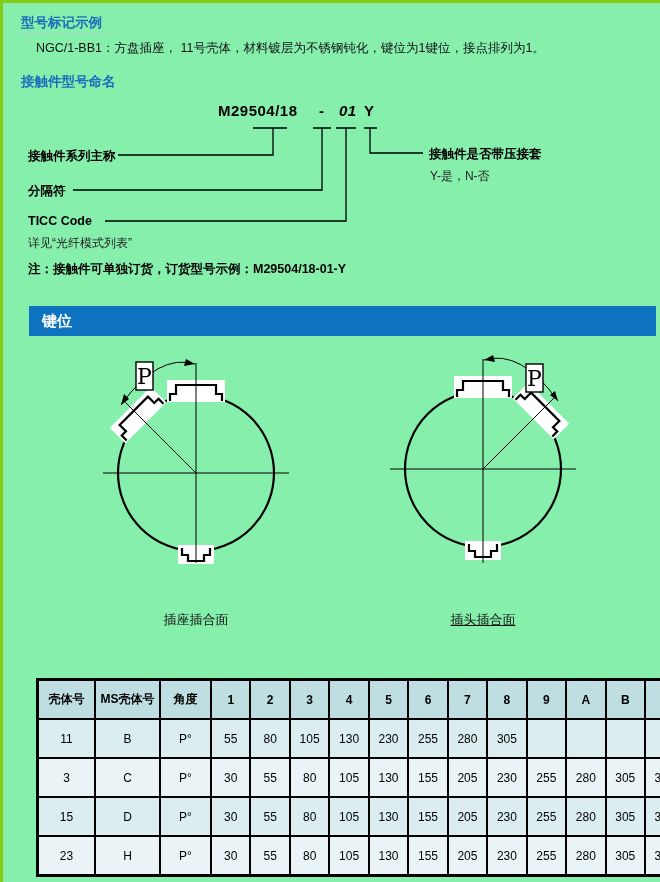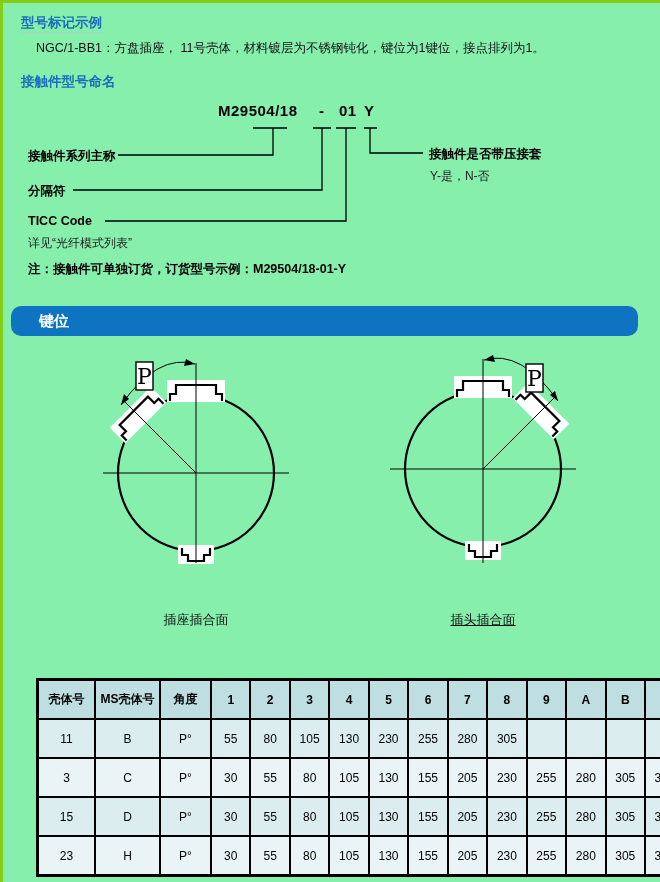--- a/index.html
+++ b/index.html
@@ -11,23 +11,23 @@
   .h-blue{
     position:absolute;margin:0;font-size:13.5px;font-weight:bold;color:var(--heading-blue);
   }
   .h-underline{border-bottom:1px dashed #b9c6d6;padding-bottom:2px;}
   .body-text{position:absolute;margin:0;font-size:12.5px;color:#111;}
   .model-token{position:absolute;top:99px;font-weight:bold;font-size:15px;letter-spacing:.5px;}
   .callout-label{position:absolute;margin:0;font-size:12.5px;font-weight:bold;}
   .callout-note{position:absolute;margin:0;font-size:12px;font-weight:normal;color:#222;text-align:right;}
   .note-line{position:absolute;margin:0;font-size:12.5px;font-weight:bold;}
   .banner{
-    position:absolute;left:8px;top:303px;width:627px;height:30px;
+    position:absolute;left:26px;top:303px;width:627px;height:30px;
     background:var(--banner-blue);color:#fff;font-size:15px;font-weight:bold;
-    line-height:30px;padding-left:28px;box-sizing:border-box;border-radius:10px;
+    line-height:30px;padding-left:13px;box-sizing:border-box;
   }
   .diagram{position:absolute;width:280px;height:270px;}
   .caption{position:absolute;top:608px;width:110px;text-align:center;font-size:13px;color:#111;margin:0;}
   table.keying{
     position:absolute;left:33px;top:675px;width:650px;border-collapse:collapse;
     table-layout:fixed;border:3px solid var(--table-border);
     font-size:12px;text-align:center;
   }
   table.keying th,table.keying td{
     border:2px solid var(--table-border);padding:0;height:37px;overflow:hidden;
@@ -45,21 +45,21 @@
 
 <div class="page">
 
   <h1 class="h-blue" style="left:18px;top:11px;"><span class="h-underline">型号标记示例</span></h1>
   <p class="body-text" style="left:33px;top:37px;">NGC/1-BB1：方盘插座， 11号壳体，材料镀层为不锈钢钝化，键位为1键位，接点排列为1。</p>
 
   <h2 class="h-blue" style="left:18px;top:70px;">接触件型号命名</h2>
 
   <span class="model-token" style="left:215px;">M29504/18</span>
   <span class="model-token" style="left:316px;">-</span>
-  <span class="model-token" style="left:336px;">01</span>
+  <span class="model-token" style="left:336px;font-style:italic;">01</span>
   <span class="model-token" style="left:361px;">Y</span>
 
   <svg style="position:absolute;left:0;top:115px;" width="660" height="150" viewBox="0 0 660 150">
     <path d="M250,10 H284 M270,10 V37 H115" fill="none" stroke="#000" stroke-width="1.3"></path>
     <path d="M310,10 H328 M319,10 V72 H70" fill="none" stroke="#000" stroke-width="1.3"></path>
     <path d="M333,10 H353 M343,10 V103 H102" fill="none" stroke="#000" stroke-width="1.3"></path>
     <path d="M361,10 H374 M367,10 V35 H420" fill="none" stroke="#000" stroke-width="1.3"></path>
   </svg>
 
   <p class="callout-label" style="left:25px;top:145px;">接触件系列主称</p>

